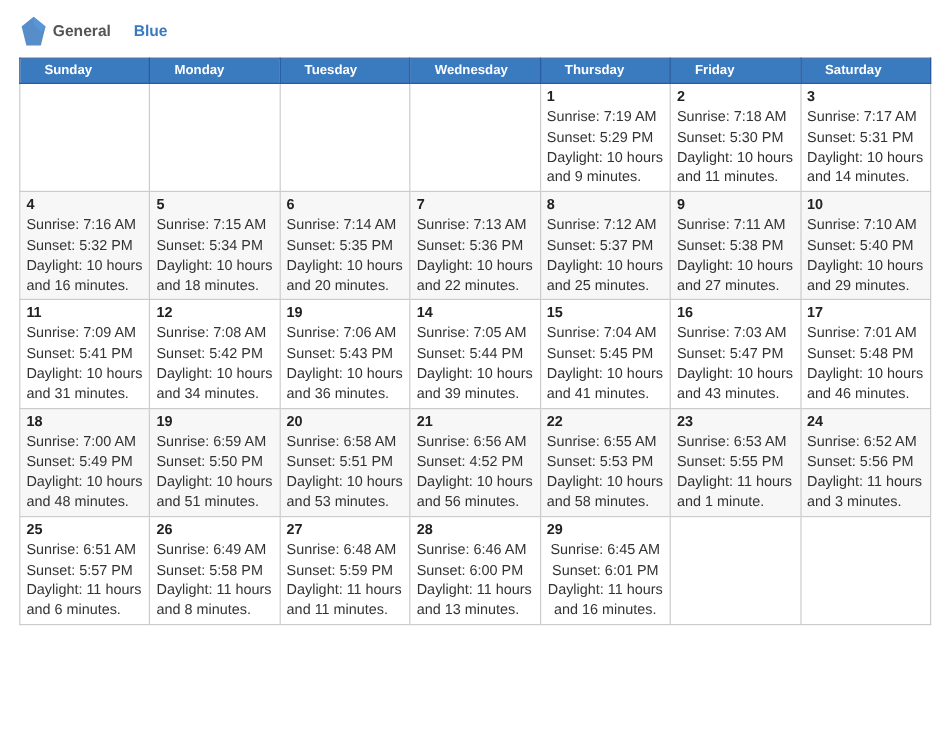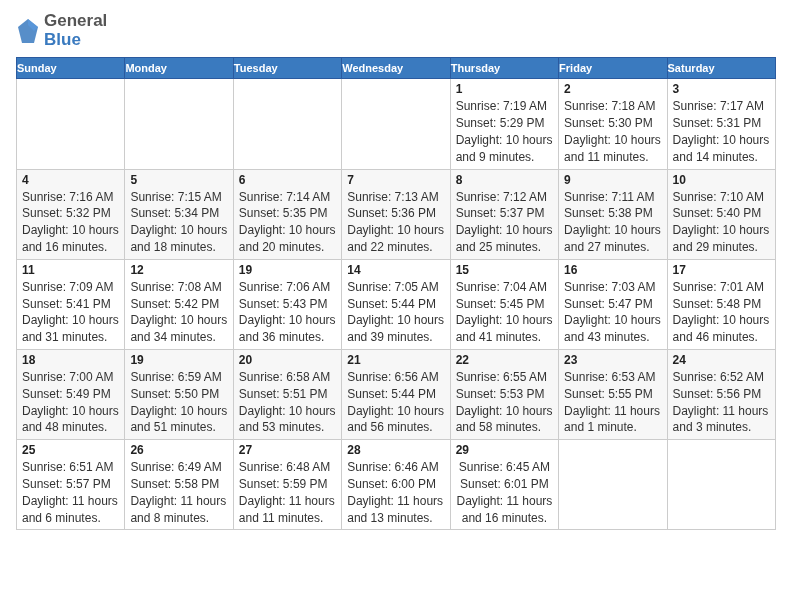--- a/index.html
+++ b/index.html
@@ -21,24 +21,24 @@
       align-items: flex-start;
       margin-bottom: 8px;
     }
     .logo {
       display: flex;
       align-items: center;
       gap: 4px;
     }
     .logo-text {
       display: flex;
-      flex-direction: column;
-      font-size: 17px;
+      font-size: 13px;
       font-weight: bold;
       line-height: 1.1;
+      gap: 19px;
     }
     .logo-general { color: #555; }
     .logo-blue { color: #3a7abf; }
     .logo-icon {
       width: 24px;
       height: 28px;
     }
     .title-area {
       text-align: right;
     }
@@ -55,21 +55,21 @@
     table {
       width: 100%;
       border-collapse: collapse;
       table-layout: fixed;
     }
     thead tr th {
       background-color: #3a7abf;
       color: #fff;
       font-size: 11px;
       font-weight: bold;
-      padding: 4px 0;
+      padding: 4px 20px;
       border: 1px solid #2a5a9f;
       text-align: left;
     }
     tbody tr td {
       border: 1px solid #ccc;
       vertical-align: top;
       padding: 3px 5px;
       font-size: 9.5px;
       color: #222;
       height: 78px;
@@ -271,21 +271,21 @@
           <td>
             <span class="day-num">20</span>
             <div class="day-info" style="white-space: pre-line;">Sunrise: 6:58 AM
 Sunset: 5:51 PM
 Daylight: 10 hours
 and 53 minutes.</div>
           </td>
           <td>
             <span class="day-num">21</span>
             <div class="day-info" style="white-space: pre-line;">Sunrise: 6:56 AM
-Sunset: 5:44 PM
+Sunset: 4:52 PM
 Daylight: 10 hours
 and 56 minutes.</div>
           </td>
           <td>
             <span class="day-num">22</span>
             <div class="day-info" style="white-space: pre-line;">Sunrise: 6:55 AM
 Sunset: 5:53 PM
 Daylight: 10 hours
 and 58 minutes.</div>
           </td>

